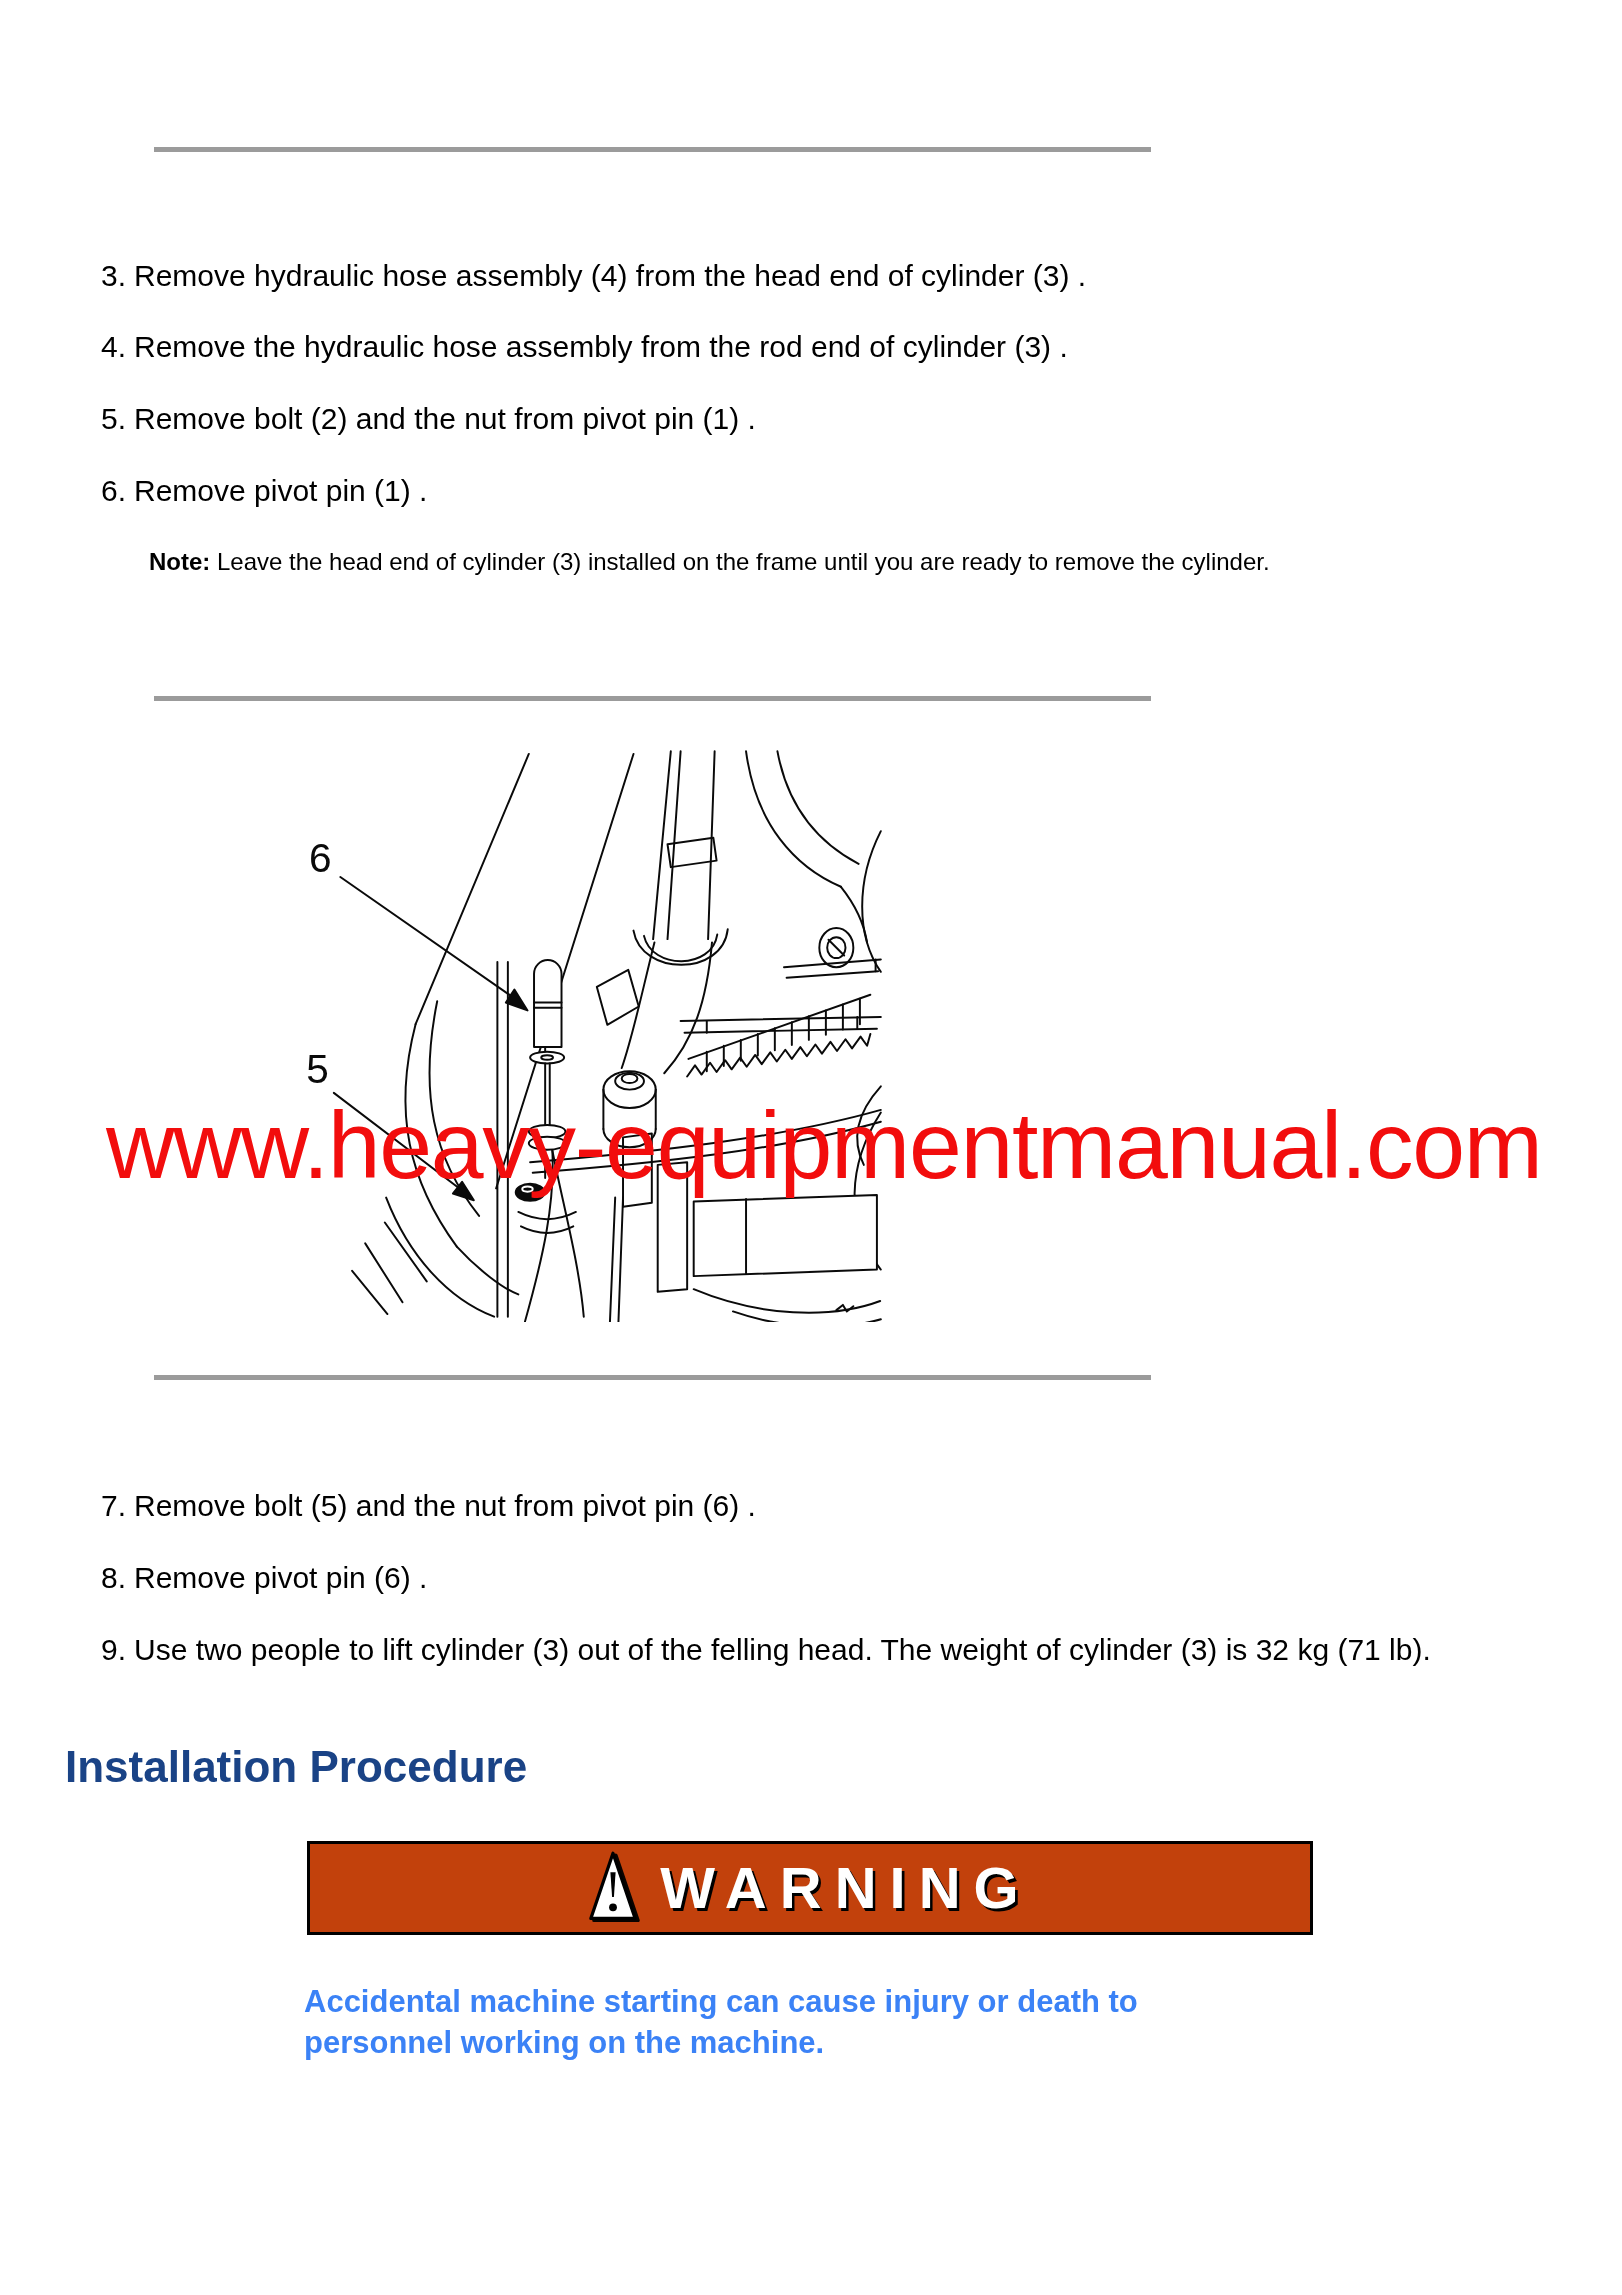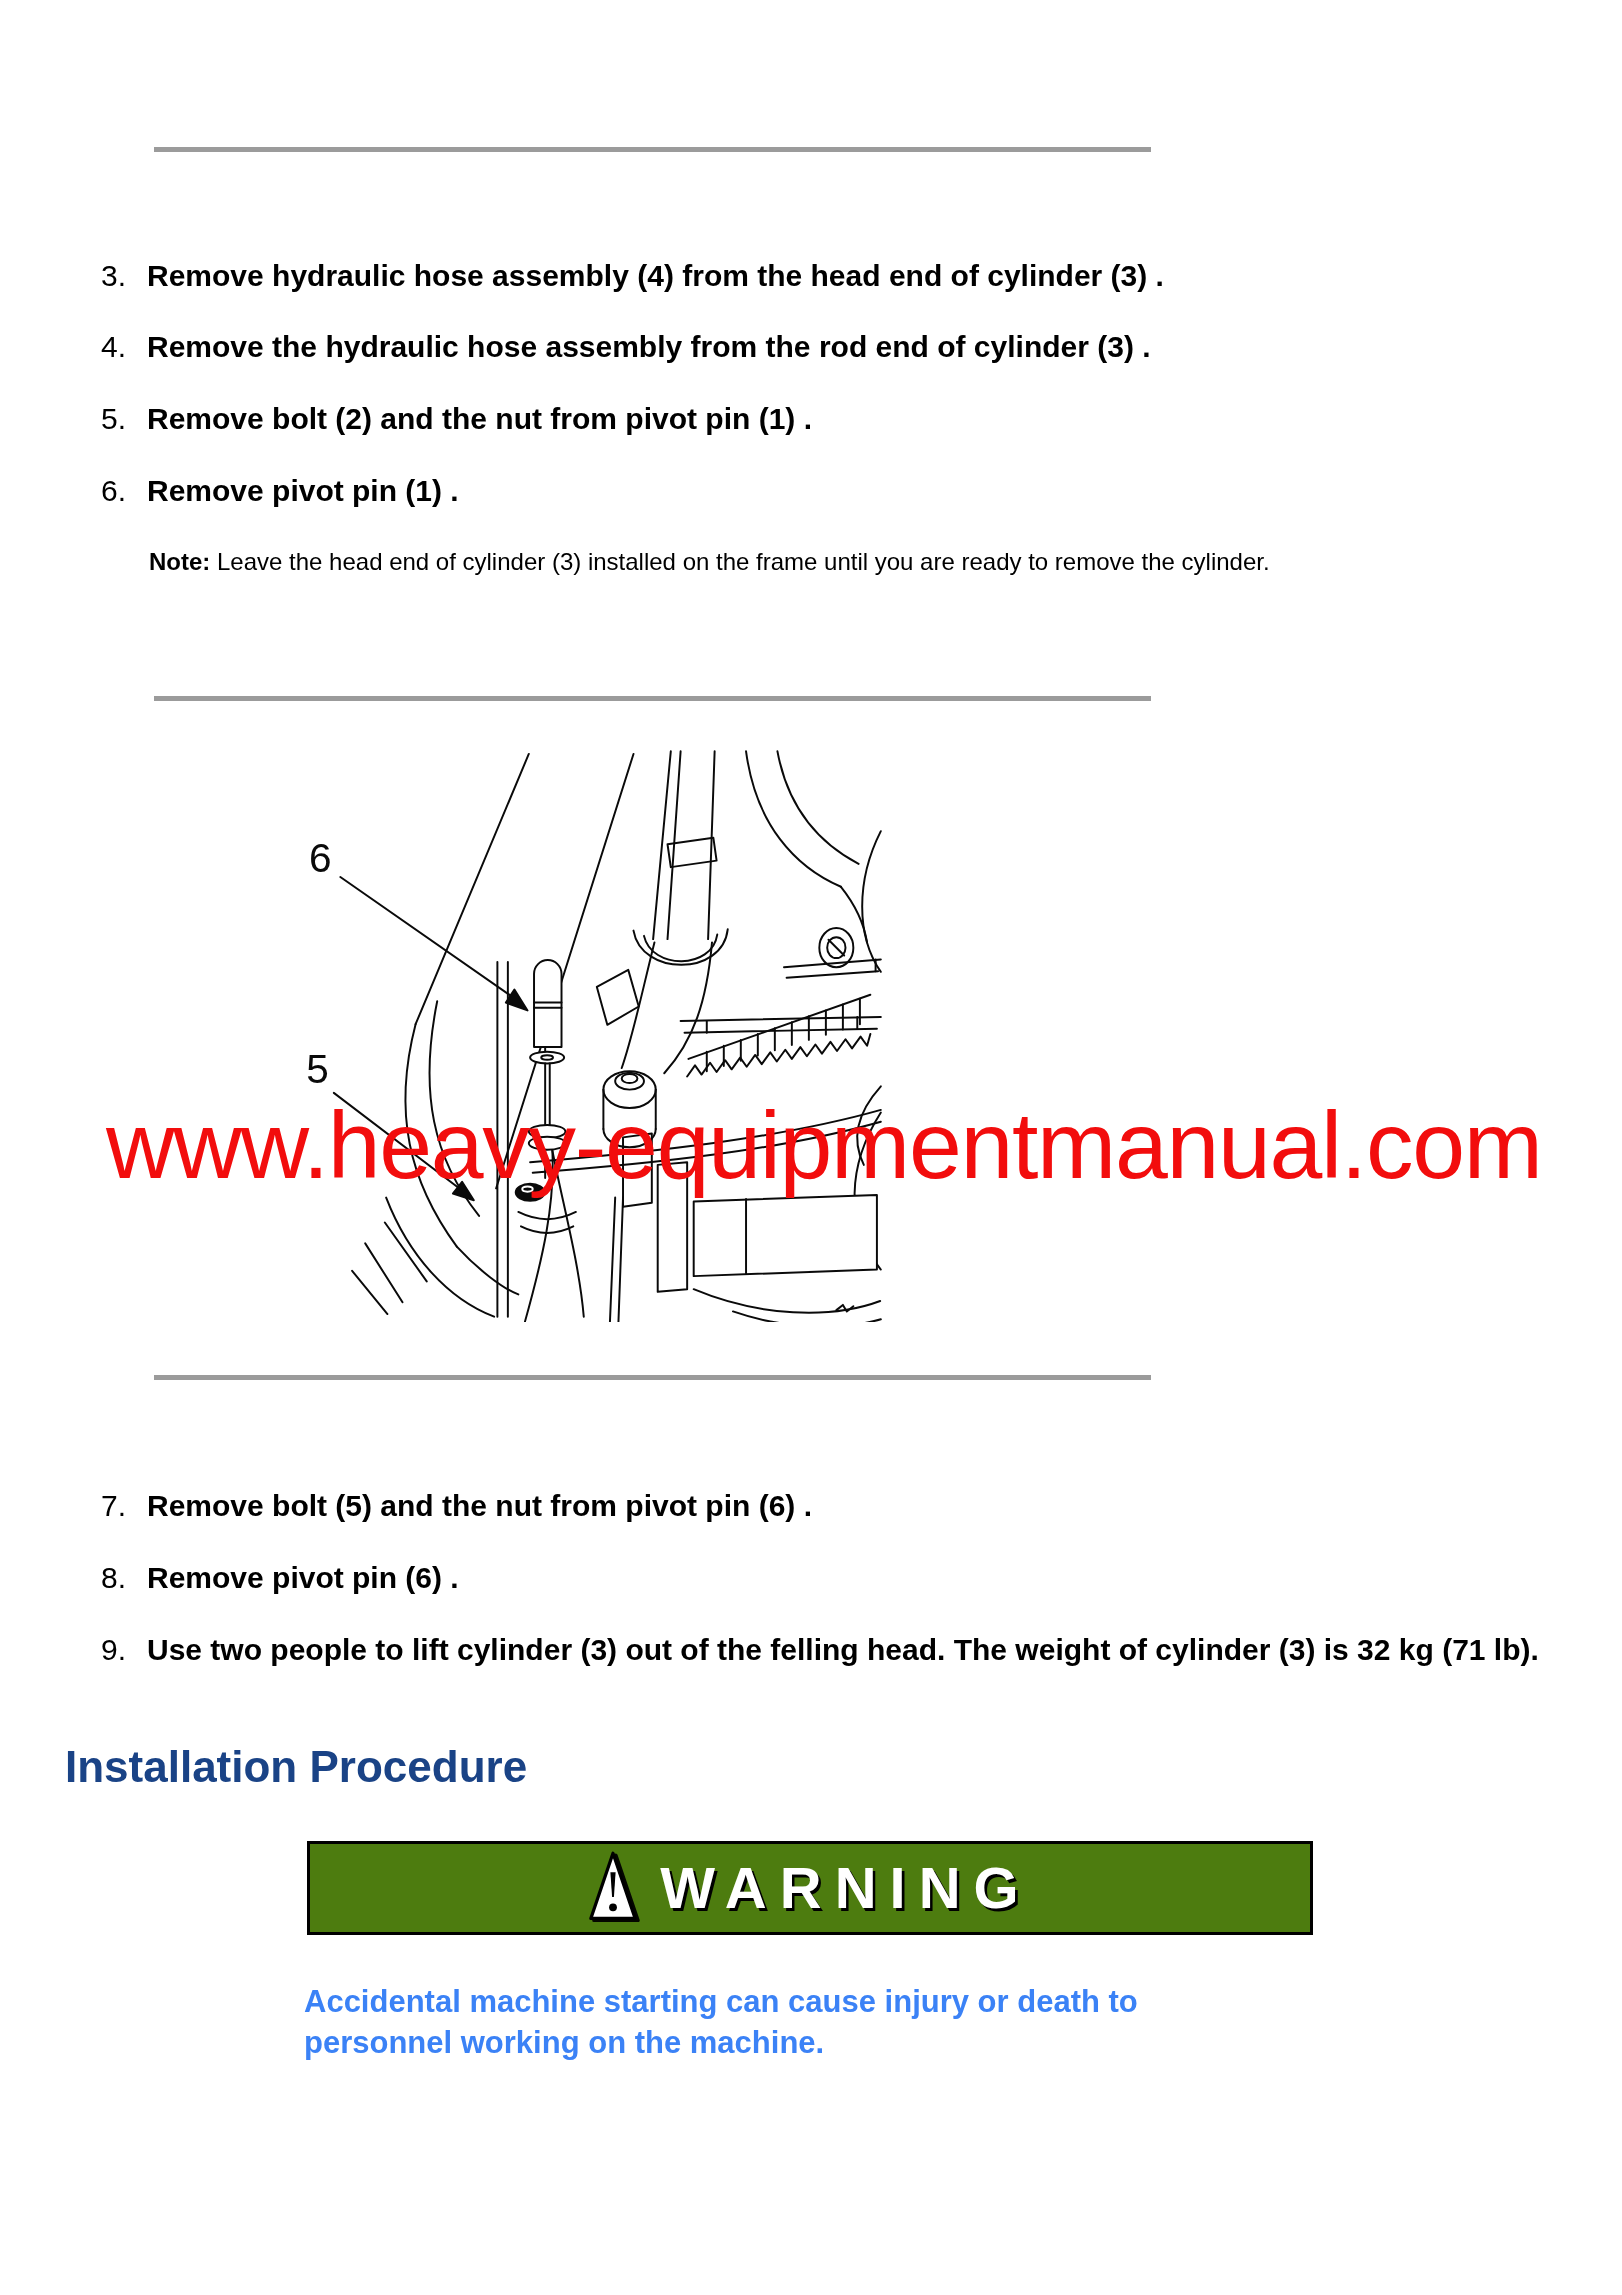--- a/index.html
+++ b/index.html
@@ -15,30 +15,30 @@
     position:absolute;left:154px;width:997px;height:5.2px;
     background:#9b9b9b;
   }
   .caption{
     position:absolute;left:154px;width:997px;
     display:flex;justify-content:space-between;
     font-size:26px;line-height:31px;color:#000;
   }
   .li{position:absolute;left:101px;width:1472px;font-size:30px;line-height:38px;}
   .li .num{position:absolute;left:0;top:0;}
-  .li .txt{margin-left:46px;width:1427px;font-weight:bold;}
+  .li .txt{margin-left:33px;width:1427px;}
   .note{position:absolute;left:149px;width:1427px;font-size:24px;line-height:38px;}
   .note b{font-weight:bold;}
   .heading{
     position:absolute;left:65px;top:1742px;
     font-size:44px;font-weight:bold;color:#1a4386;letter-spacing:0px;
   }
   .warnbox{
     position:absolute;left:307px;top:1841px;width:1006px;height:94px;
-    background:#4d7c0f;border:3.3px solid #000;box-sizing:border-box;
+    background:#c2410c;border:3.3px solid #000;box-sizing:border-box;
     display:flex;align-items:center;justify-content:center;gap:22px;text-align:right;
   }
   .warnbox svg.tri{
     width:50px;height:73px;margin-top:-2.6px;
     filter:drop-shadow(3.3px 2.6px 0 rgba(0,0,0,0.95));
   }
   .warnword{
     font-size:58px;font-weight:bold;color:#ffffff;letter-spacing:13px;
     text-shadow:2.6px 2.6px 0 #000000;
     line-height:1;

